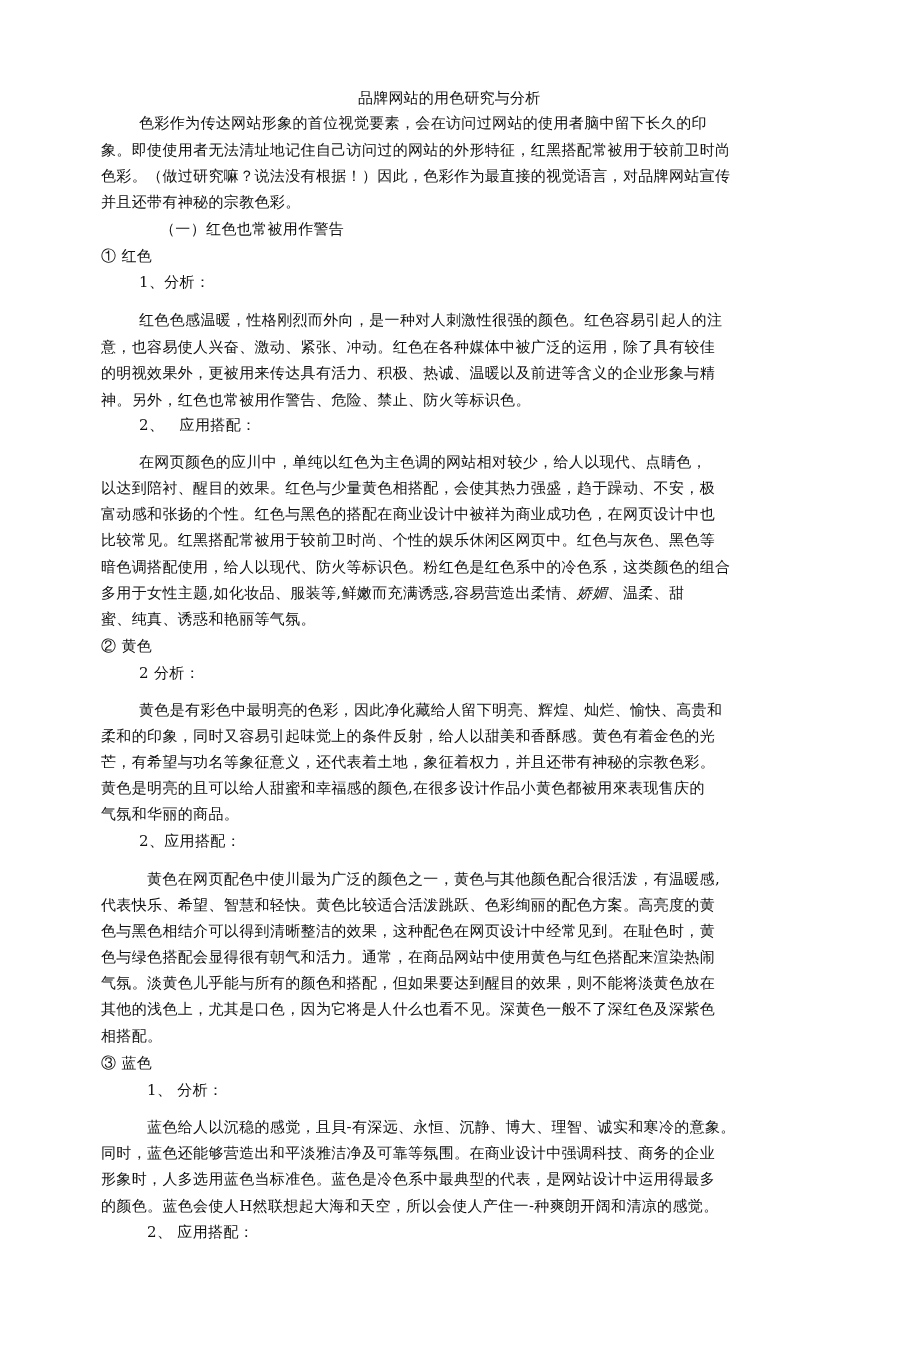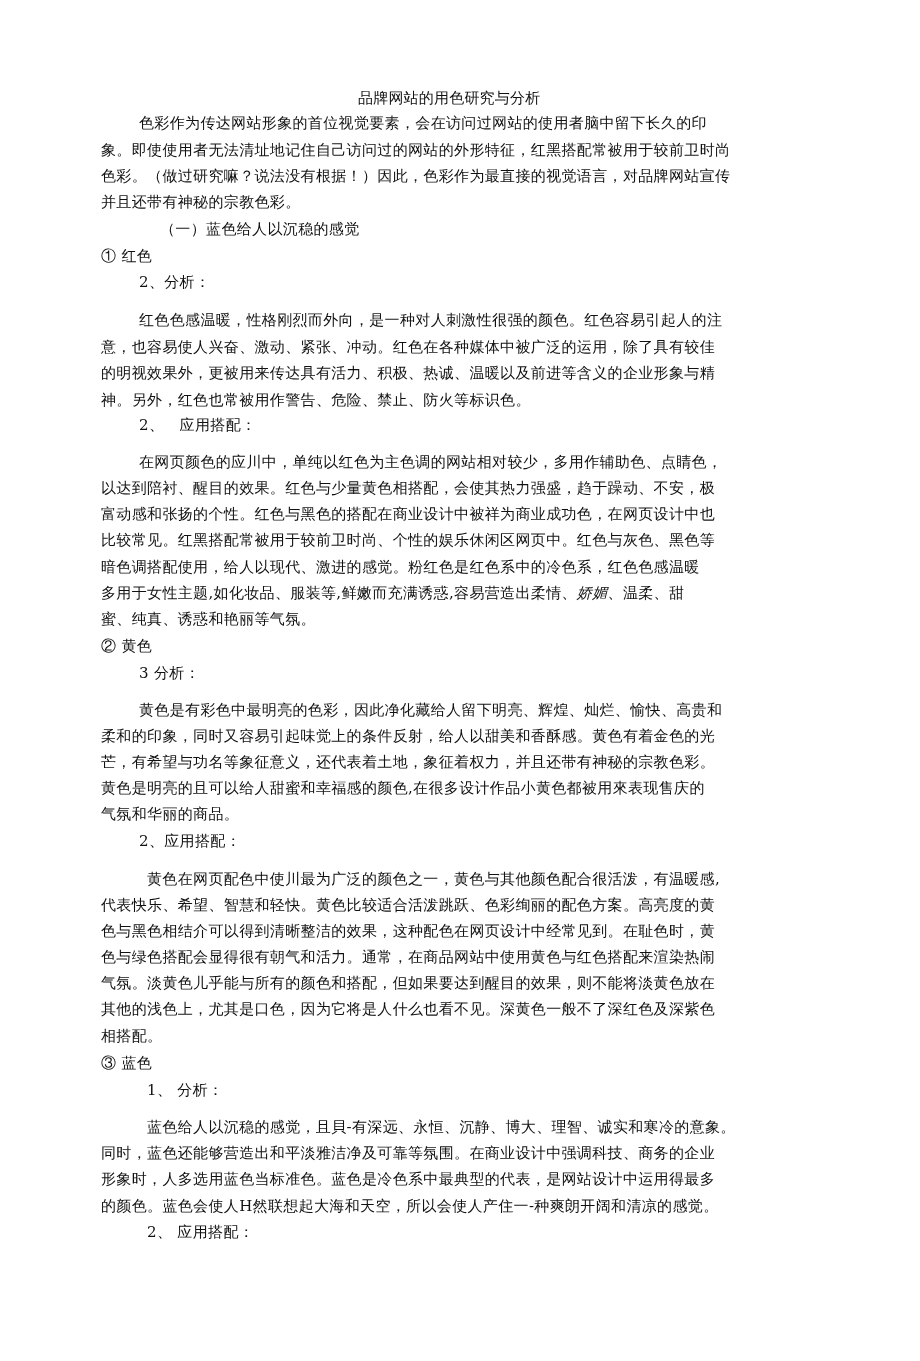--- a/index.html
+++ b/index.html
@@ -20,40 +20,40 @@
 <body>
 
 <div class="page">
   <div class="ln title" style="top:88px">品牌网站的用色研究与分析</div>
 
   <div class="ln" style="top:113px;left:139px">色彩作为传达网站形象的首位视觉要素，会在访问过网站的使用者脑中留下长久的印</div>
   <div class="ln" style="top:140px">象。即使使用者无法清址地记住自己访问过的网站的外形特征，红黑搭配常被用于较前卫时尚</div>
   <div class="ln" style="top:166px">色彩。（做过研究嘛？说法没有根据！）因此，色彩作为最直接的视觉语言，对品牌网站宣传</div>
   <div class="ln" style="top:192px">并且还带有神秘的宗教色彩。</div>
 
-  <div class="ln" style="top:219px;left:160px">（一）蓝色给人以沉稳的感觉</div>
+  <div class="ln" style="top:219px;left:160px">（一）红色也常被用作警告</div>
 
   <div class="ln" style="top:246px">① 红色</div>
-  <div class="ln" style="top:272px;left:139px">2、分析：</div>
+  <div class="ln" style="top:272px;left:139px">1、分析：</div>
   <div class="ln" style="top:310px;left:139px">红色色感温暖，性格刚烈而外向，是一种对人刺激性很强的颜色。红色容易引起人的注</div>
   <div class="ln" style="top:337px">意，也容易使人兴奋、激动、紧张、冲动。红色在各种媒体中被广泛的运用，除了具有较佳</div>
   <div class="ln" style="top:363px">的明视效果外，更被用来传达具有活力、积极、热诚、温暖以及前进等含义的企业形象与精</div>
   <div class="ln" style="top:390px">神。另外，红色也常被用作警告、危险、禁止、防火等标识色。</div>
   <div class="ln" style="top:415px;left:139px">2、　应用搭配：</div>
 
-  <div class="ln" style="top:452px;left:139px">在网页颜色的应川中，单纯以红色为主色调的网站相对较少，多用作辅助色、点睛色，</div>
+  <div class="ln" style="top:452px;left:139px">在网页颜色的应川中，单纯以红色为主色调的网站相对较少，给人以现代、点睛色，</div>
   <div class="ln" style="top:478px">以达到陪衬、醒目的效果。红色与少量黄色相搭配，会使其热力强盛，趋于躁动、不安，极</div>
   <div class="ln" style="top:504px">富动感和张扬的个性。红色与黑色的搭配在商业设计中被祥为商业成功色，在网页设计中也</div>
   <div class="ln" style="top:530px">比较常见。红黑搭配常被用于较前卫时尚、个性的娱乐休闲区网页中。红色与灰色、黑色等</div>
-  <div class="ln" style="top:557px">暗色调搭配使用，给人以现代、激进的感觉。粉红色是红色系中的冷色系，红色色感温暖</div>
+  <div class="ln" style="top:557px">暗色调搭配使用，给人以现代、防火等标识色。粉红色是红色系中的冷色系，这类颜色的组合</div>
   <div class="ln" style="top:583px"><span>多用于女性主题,如化妆品、服装等,鲜嫩而充满诱惑,容易营造出柔情、</span><i class="em">娇媚</i><span>、温柔、甜</span></div>
   <div class="ln" style="top:609px">蜜、纯真、诱惑和艳丽等气氛。</div>
 
   <div class="ln" style="top:636px">② 黄色</div>
-  <div class="ln" style="top:663px;left:139px">3 分析：</div>
+  <div class="ln" style="top:663px;left:139px">2 分析：</div>
   <div class="ln" style="top:700px;left:139px">黄色是有彩色中最明亮的色彩，因此净化藏给人留下明亮、辉煌、灿烂、愉快、高贵和</div>
   <div class="ln" style="top:726px">柔和的印象，同时又容易引起味觉上的条件反射，给人以甜美和香酥感。黄色有着金色的光</div>
   <div class="ln" style="top:752px">芒，有希望与功名等象征意义，还代表着土地，象征着权力，并且还带有神秘的宗教色彩。</div>
   <div class="ln" style="top:778px">黄色是明亮的且可以给人甜蜜和幸福感的颜色,在很多设计作品小黄色都被用來表现售庆的</div>
   <div class="ln" style="top:804px">气氛和华丽的商品。</div>
   <div class="ln" style="top:831px;left:139px">2、应用搭配：</div>
 
   <div class="ln" style="top:869px;left:147px">黄色在网页配色中使川最为广泛的颜色之一，黄色与其他颜色配合很活泼，有温暖感,</div>
   <div class="ln" style="top:895px">代表快乐、希望、智慧和轻快。黄色比较适合活泼跳跃、色彩绚丽的配色方案。高亮度的黄</div>
   <div class="ln" style="top:921px">色与黑色相结介可以得到清晰整洁的效果，这种配色在网页设计中经常见到。在耻色时，黄</div>

